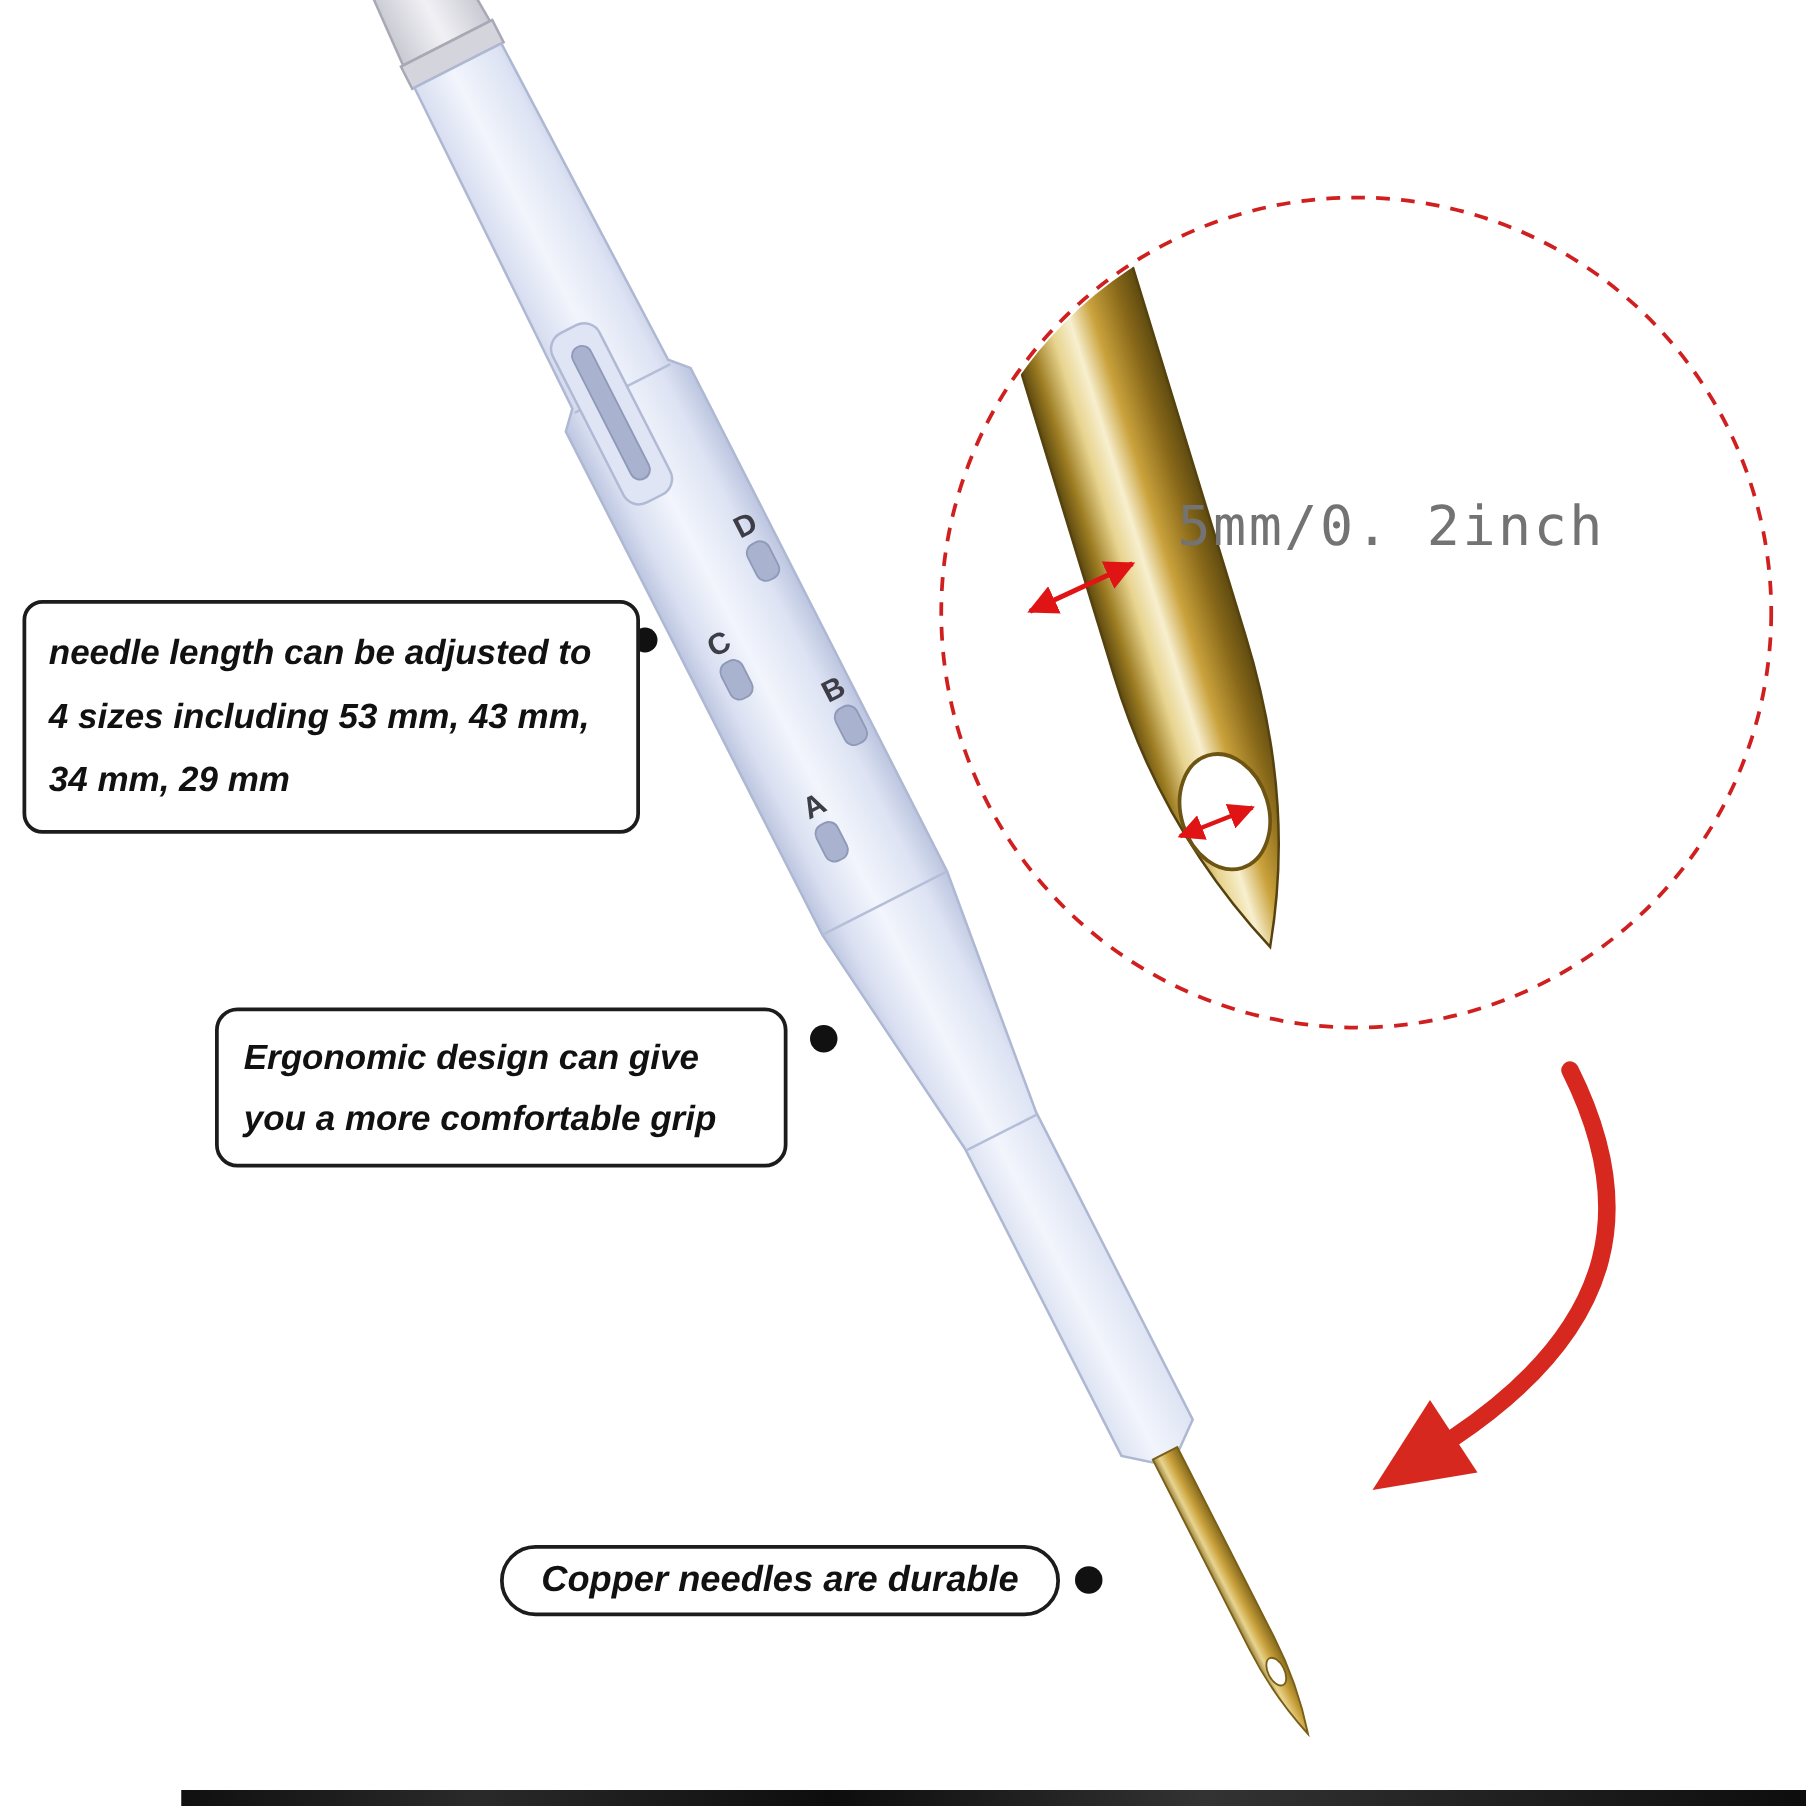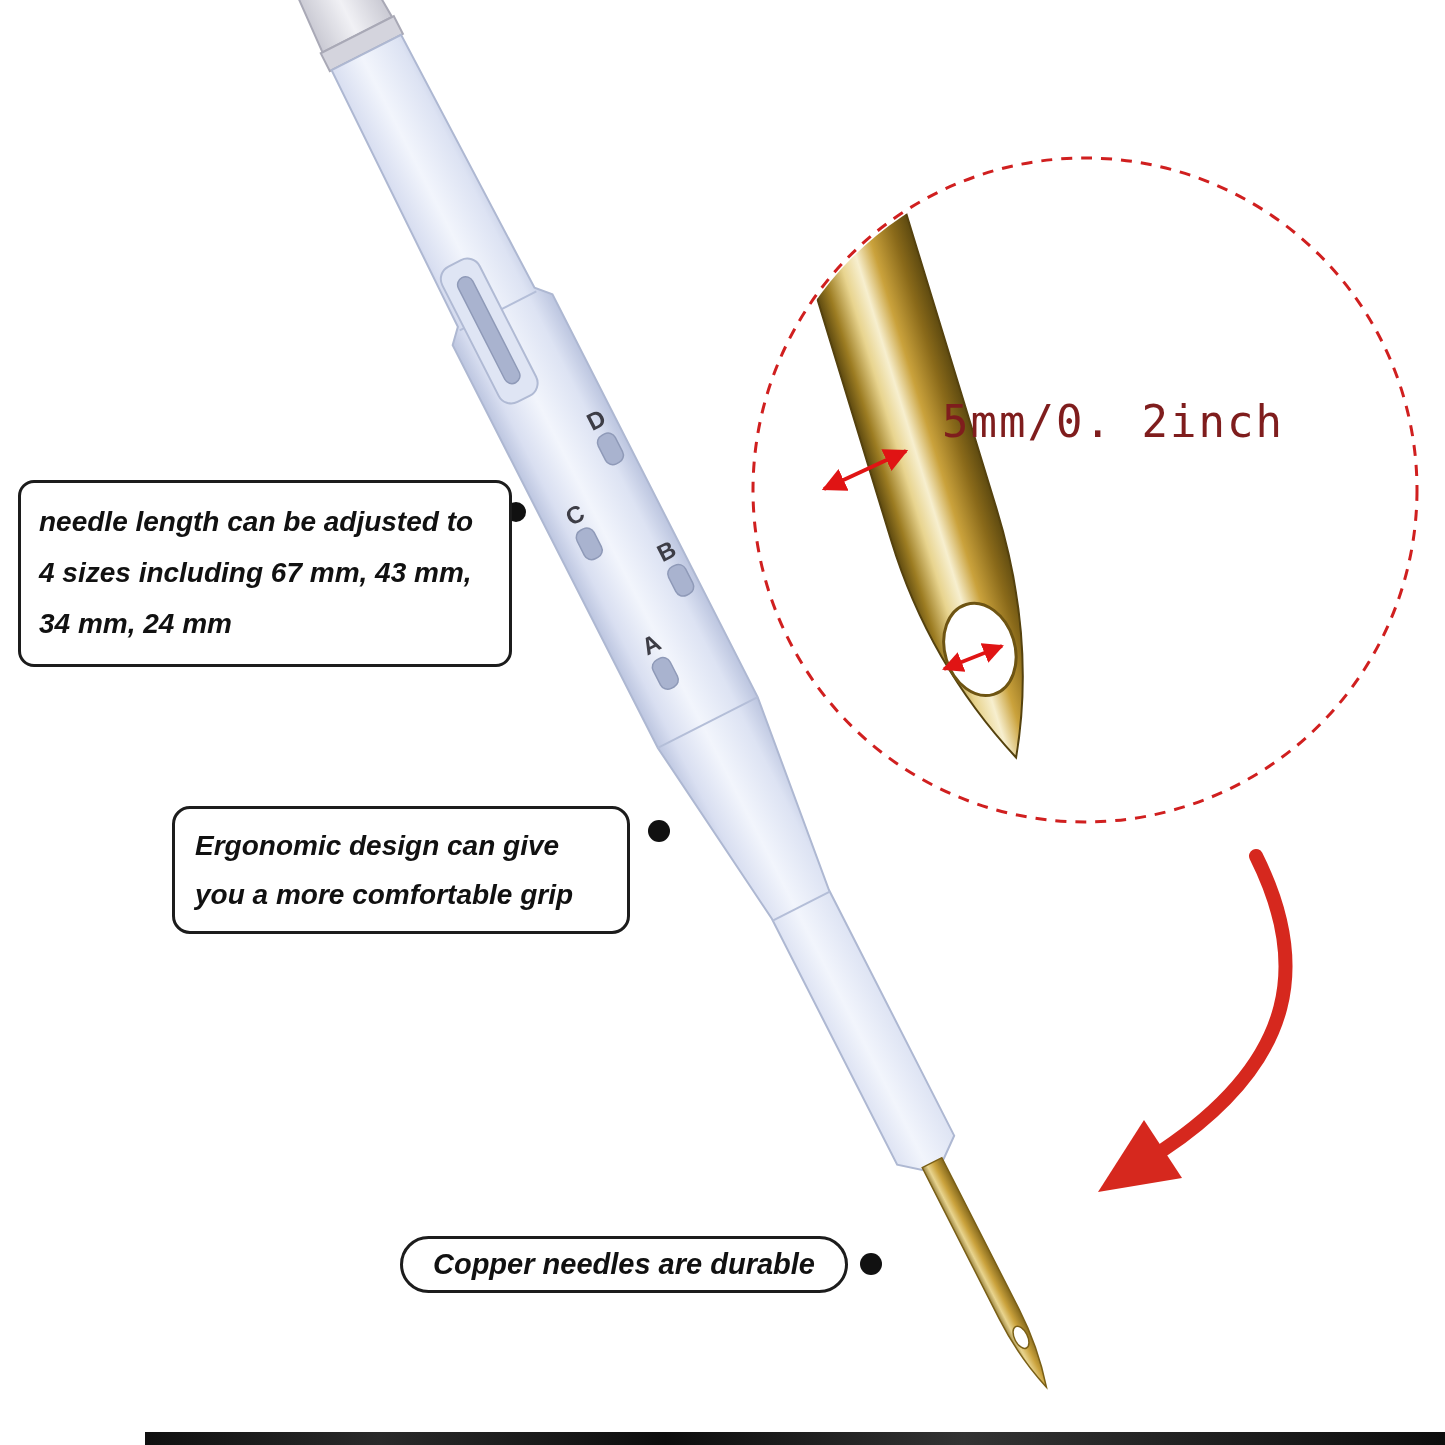--- a/index.html
+++ b/index.html
@@ -7,21 +7,21 @@
           font-family:"Liberation Sans", sans-serif;}
   svg{position:absolute;left:0;top:0;}
   .callout{position:absolute;background:#ffffff;border:3px solid #1c1c1c;color:#111;
            font-family:"Liberation Sans", sans-serif;font-weight:bold;font-style:italic;}
   .callout-1{left:18px;top:480px;width:452px;border-radius:16px;padding:14px 18px;
              font-size:28px;line-height:1.82;}
   .callout-2{left:172px;top:806px;width:412px;border-radius:18px;padding:12px 20px;
              font-size:28px;line-height:1.75;}
   .callout-3{left:400px;top:1236px;border-radius:30px;padding:9px 30px;font-size:29px;
              white-space:nowrap;}
-  .measure{position:absolute;font-family:"DejaVu Sans Mono", monospace;color:#7f1d1d;
+  .measure{position:absolute;font-family:"DejaVu Sans Mono", monospace;color:#737373;
            font-size:44px;letter-spacing:2px;}
   .measure-5{left:942px;top:396px;}
   .measure-3{left:1016px;top:604px;}
   .bottom-bar{position:absolute;left:145px;right:0;bottom:0;height:13px;
               background:linear-gradient(90deg,#101010 0%,#2a2a2a 18%,#0d0d0d 40%,#333 63%,#0d0d0d 100%);}
 </style>
 </head>
 <body>
 
 <div class="canvas">
@@ -105,18 +105,18 @@
     <path d="M1256,856 C1308,960 1300,1058 1163,1150" fill="none" stroke="#d6281e" stroke-width="14" stroke-linecap="round"></path>
     <polygon points="1098,1192 1144,1120 1182,1178" fill="#d6281e"></polygon>
 
     <circle cx="516" cy="512" r="10" fill="#111"></circle>
     <circle cx="659" cy="831" r="11" fill="#111"></circle>
     <circle cx="871" cy="1264" r="11" fill="#111"></circle>
   </svg>
 
   <div class="measure measure-5">5mm/0. 2inch</div>
 
-  <div class="callout callout-1">needle length can be adjusted to 4 sizes including 67 mm, 43 mm, 34 mm, 24 mm</div>
+  <div class="callout callout-1">needle length can be adjusted to 4 sizes including 53 mm, 43 mm, 34 mm, 29 mm</div>
   <div class="callout callout-3">Copper needles are durable</div>
   <div class="callout callout-2">Ergonomic design can give you a more comfortable grip</div>
 
   <div class="bottom-bar"></div>
 </div>
 
 </body></html>

